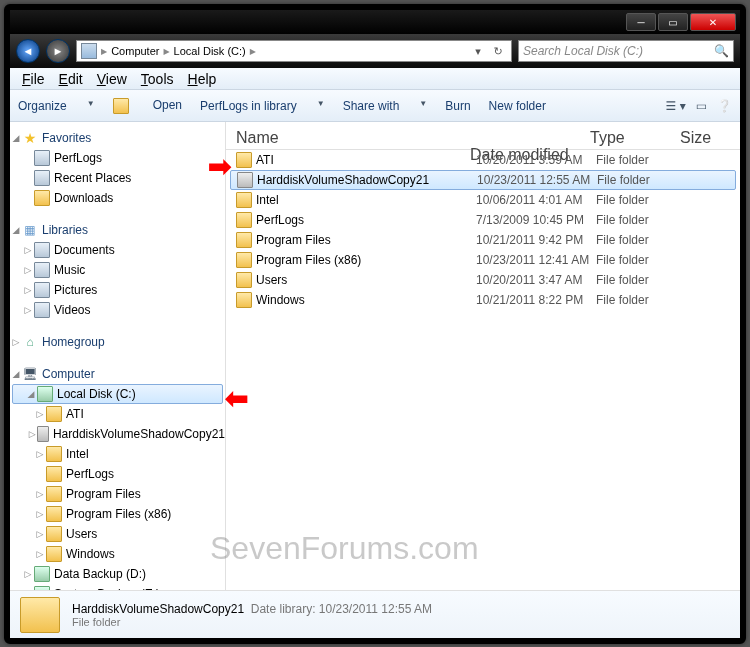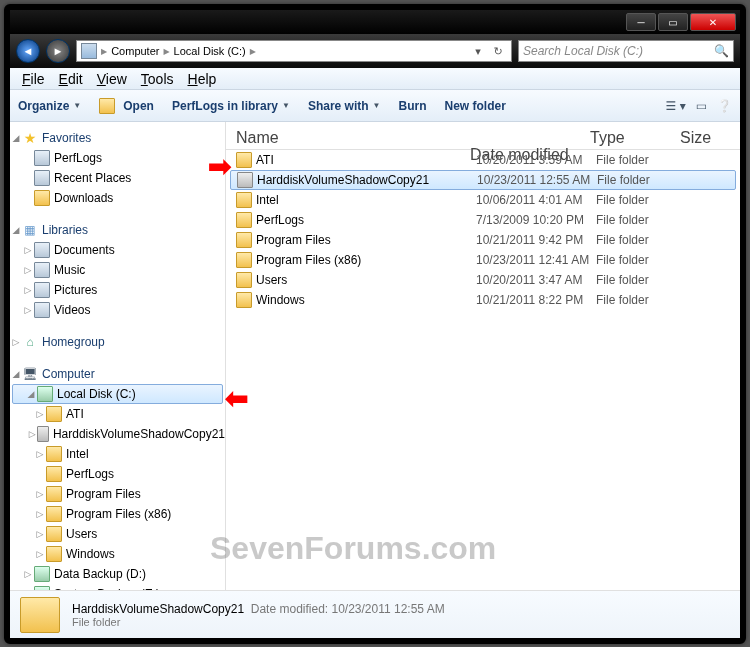--- a/index.html
+++ b/index.html
@@ -15,21 +15,21 @@
 .bc-icon { width: 16px; height: 16px; background: linear-gradient(#cde,#9bd); border: 1px solid #789; }
 .bc-sep { color: #888; font-size: 8px; padding: 0 2px; }
 .bc-dd { margin-left: auto; display: flex; gap: 2px; }
 .bc-dd span { width: 18px; text-align: center; color: #555; }
 .searchbox { width: 216px; background: #fff; border: 1px solid #888; height: 22px; display: flex; align-items: center; padding: 0 4px; color: #888; font-style: italic; font-size: 12px; }
 .searchbox .mag { margin-left: auto; font-style: normal; color: #36a; }
 .menubar { background: linear-gradient(#f7fbff,#e4eef8); height: 22px; display: flex; align-items: center; padding: 0 6px; gap: 2px; border-bottom: 1px solid #cbd6e2; }
 .menu-item { padding: 2px 6px; font-size: 14px; }
 .menu-item u { text-decoration: underline; }
 .toolbar { background: linear-gradient(#f7fbff,#e4eef8); height: 32px; display: flex; align-items: center; padding: 0 8px; gap: 18px; border-bottom: 1px solid #cbd6e2; color: #1a3e6e; }
-.tb-item { display: flex; align-items: center; gap: 4px; font-size: 12px; font-weight: bold; }
+.tb-item { display: flex; gap: 20px; font-size: 12px; }
 .tb-dd { font-size: 8px; color: #456; }
 .tb-right { margin-left: auto; display: flex; gap: 10px; color: #456; }
 .columns { background: #fff; height: 24px; display: flex; align-items: center; border-bottom: 1px solid #e0e0e0; font-size: 16px; color: #444; }
 .col-name { padding-left: 10px; width: 244px; }
 .col-date { width: 120px; margin-top: 34px; }
 .col-type { width: 90px; }
 .col-size { flex: 1; }
 .main { display: flex; flex: 1; min-height: 0; background: #fff; }
 .sidebar { width: 216px; border-right: 1px solid #e0e0e0; padding: 6px 0; overflow: hidden; background: #fff; }
 .filelist { flex: 1; padding: 4px 0; position: relative; }
@@ -48,21 +48,21 @@
 .file-row { display: flex; align-items: center; height: 20px; font-size: 12px; padding-left: 10px; }
 .file-row.sel { background: linear-gradient(#eaf4ff,#cfe8ff); border: 1px solid #84acdd; border-radius: 2px; margin: 0 4px; padding-left: 6px; }
 .fr-name { width: 240px; display: flex; align-items: center; }
 .fr-date { width: 120px; color: #555; }
 .fr-type { width: 90px; color: #555; }
 .arrow-annot { position: absolute; color: #f00; font-size: 28px; font-weight: bold; pointer-events: none; }
 .statusbar { height: 48px; border-top: 1px solid #e0e0e0; background: linear-gradient(#f7fbff,#eef4fa); display: flex; align-items: center; padding: 0 10px; gap: 12px; }
 .status-icon { width: 40px; height: 36px; background: linear-gradient(#ffe9a8,#f2c14e); border: 1px solid #c89b2a; border-radius: 2px; }
 .status-text .name { font-size: 12px; color: #000; }
 .status-text .meta { font-size: 11px; color: #777; }
-.watermark { position: absolute; left: 210px; top: 530px; font-size: 32px; font-weight: bold; color: rgba(100,100,100,0.35); pointer-events: none; font-family: Tahoma, sans-serif; }
+.watermark { position: absolute; left: 210px; top: 530px; font-size: 32px; font-weight: normal; color: rgba(100,100,100,0.35); pointer-events: none; font-family: Tahoma, sans-serif; }
 .ind { display:inline-block; }
 .pad1 { width: 12px; } .pad2 { width: 24px; } .pad3 { width: 36px; }
 </style>
 </head>
 <body>
 
 <div class="outer-frame">
 
   <div class="titlebar">
     <div class="win-btn">─</div>
@@ -293,21 +293,21 @@
               <span>Intel</span>
             </span>
             <span class="fr-date">10/06/2011 4:01 AM</span>
             <span class="fr-type">File folder</span>
           </div>
           <div class="file-row">
             <span class="fr-name">
               <span class="ico ico-folder"></span>
               <span>PerfLogs</span>
             </span>
-            <span class="fr-date">7/13/2009 10:20 PM</span>
+            <span class="fr-date">7/13/2009 10:45 PM</span>
             <span class="fr-type">File folder</span>
           </div>
           <div class="file-row">
             <span class="fr-name">
               <span class="ico ico-folder"></span>
               <span>Program Files</span>
             </span>
             <span class="fr-date">10/21/2011 9:42 PM</span>
             <span class="fr-type">File folder</span>
           </div>
@@ -336,21 +336,21 @@
             <span class="fr-type">File folder</span>
           </div>
         </div>
       <div class="arrow-annot" style="left:-18px; top:28px;">➡</div>
     </div>
   </div>
 
   <div class="statusbar">
     <div class="status-icon"></div>
     <div class="status-text">
-      <div class="name"><span>HarddiskVolumeShadowCopy21</span> &nbsp;<span style="color:#777;">Date modified:</span> <span style="color:#777;">10/23/2011 12:55 AM</span></div>
+      <div class="name"><span>HarddiskVolumeShadowCopy21</span> &nbsp;<span style="color:#777;">Date library:</span> <span style="color:#777;">10/23/2011 12:55 AM</span></div>
       <div class="meta">File folder</div>
     </div>
   </div>
 
 </div>
 
 <div class="arrow-annot" style="left:225px; top:382px;">⬅</div>
 <div class="watermark">SevenForums.com</div>
 
 </body></html>

